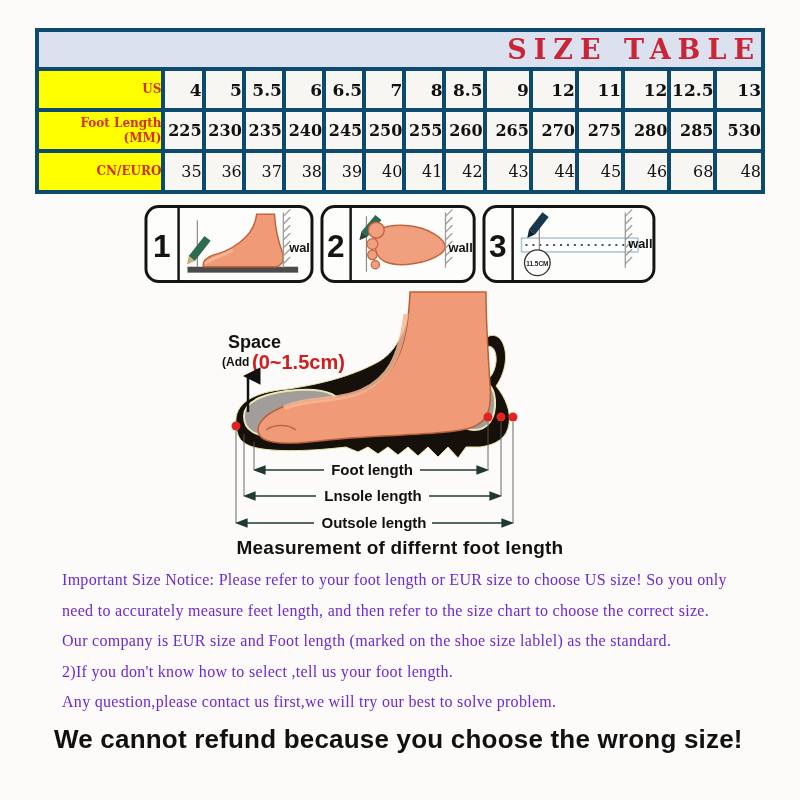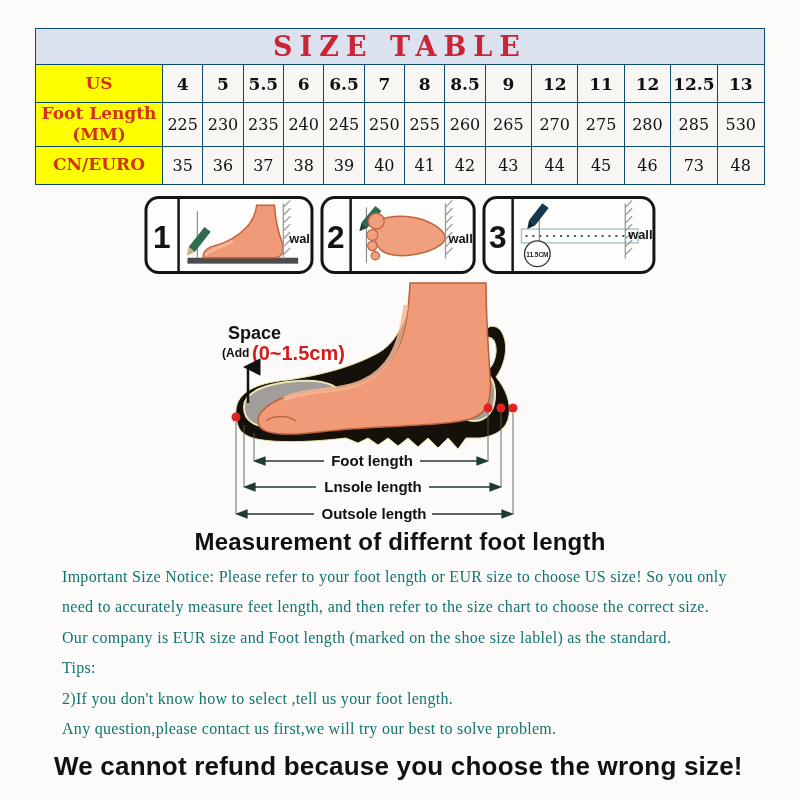--- a/index.html
+++ b/index.html
@@ -14,46 +14,46 @@
 
   
   table.size-table{
     border-collapse:collapse;
     table-layout:fixed;
     width:730px;
     margin:28px auto 0 auto;
     background:#f7f6f3;
   }
   table.size-table td{
-    border:1px solid #0c4a6e;
-    text-align:center;
+    border:4px solid #0c4a6e;
+    text-align:right;
     vertical-align:middle;
     font-family:"DejaVu Serif","Liberation Serif",serif;
     padding:0;
     margin-left:27px;
   }
   td.title-cell{
     background:#dce1ef;
     color:#c92536;
     font-size:27px;
     font-weight:700;
     letter-spacing:7px;
     height:35px;
   }
   td.label-cell{
     background:#ffff00;
     color:#d33018;
     font-weight:700;
-    font-size:17px;
+    font-size:12px;
     line-height:1.25;
     height:37px;
   }
   tr.row-us td.val{font-size:17px;font-weight:600;height:37px;}
   tr.row-us td.val:first-of-type{font-size:21px;font-weight:400;}
-  tr.row-mm td.val{font-size:16px;font-weight:400;height:37px;}
+  tr.row-mm td.val{font-size:16px;font-weight:700;height:37px;}
   tr.row-cn td.val{font-size:16px;font-weight:400;height:35px;}
 
   
   .panels{
     width:512px;
     margin:10px auto 0 auto;
     display:flex;
     gap:6px;
     justify-content:center;
     align-items:flex-start;
@@ -63,30 +63,30 @@
   
   .foot-diagram-wrap{
     width:505px;
     margin:0 auto;
   }
 
   
   .measure-heading{
     text-align:center;
     font-weight:700;
-    font-size:24px;
+    font-size:19px;
     margin:2px 0 12px 0;
     letter-spacing:0.2px;
   }
   .notice{
     margin-left:62px;
     margin-right:36px;
     font-family:"Liberation Serif","DejaVu Serif",serif;
     font-size:16px;
-    color:#0f766e;
+    color:#6d28d9;
   }
   .notice .line{
     margin-bottom:12.5px;
     white-space:nowrap;
     letter-spacing:0.3px;
   }
   .refund-line{
     margin:4px 0 0 54px;
     font-weight:700;
     font-size:26px;
@@ -164,21 +164,21 @@
       <td class="val">37</td>
       <td class="val">38</td>
       <td class="val">39</td>
       <td class="val">40</td>
       <td class="val">41</td>
       <td class="val">42</td>
       <td class="val">43</td>
       <td class="val">44</td>
       <td class="val">45</td>
       <td class="val">46</td>
-      <td class="val">73</td>
+      <td class="val">68</td>
       <td class="val">48</td>
     </tr>
   </tbody>
     </table>
 
   <div class="panels">
 
     <svg class="panel" width="172" height="80" viewBox="0 0 172 80">
       <rect x="2" y="2" width="168" height="76" rx="13" fill="#fdfdfb" stroke="#141414" stroke-width="3"></rect>
       <line x1="35" y1="3" x2="35" y2="77" stroke="#141414" stroke-width="2.5"></line>
@@ -329,20 +329,19 @@
       <text x="226" y="244" text-anchor="middle" font-size="15" font-weight="bold" fill="#111">Outsole length</text>
     </svg>
   </div>
 
   <div class="measure-heading">Measurement of differnt foot length</div>
 
   <div class="notice">
     <div class="line">Important Size Notice: Please refer to your foot length or EUR size to choose US size! So you only</div>
     <div class="line">need to accurately measure feet length, and then refer to the size chart to choose the correct size.</div>
     <div class="line">Our company is EUR size and Foot length (marked on the shoe size lablel) as the standard.</div>
-    <div class="line">Tips:</div>
     <div class="line">2)If you don't know how to select ,tell us your foot length.</div>
     <div class="line">Any question,please contact us first,we will try our best to solve problem.</div>
   </div>
 
   <div class="refund-line">We cannot refund because you choose the wrong size!</div>
 
 </div>
 
 </body></html>

